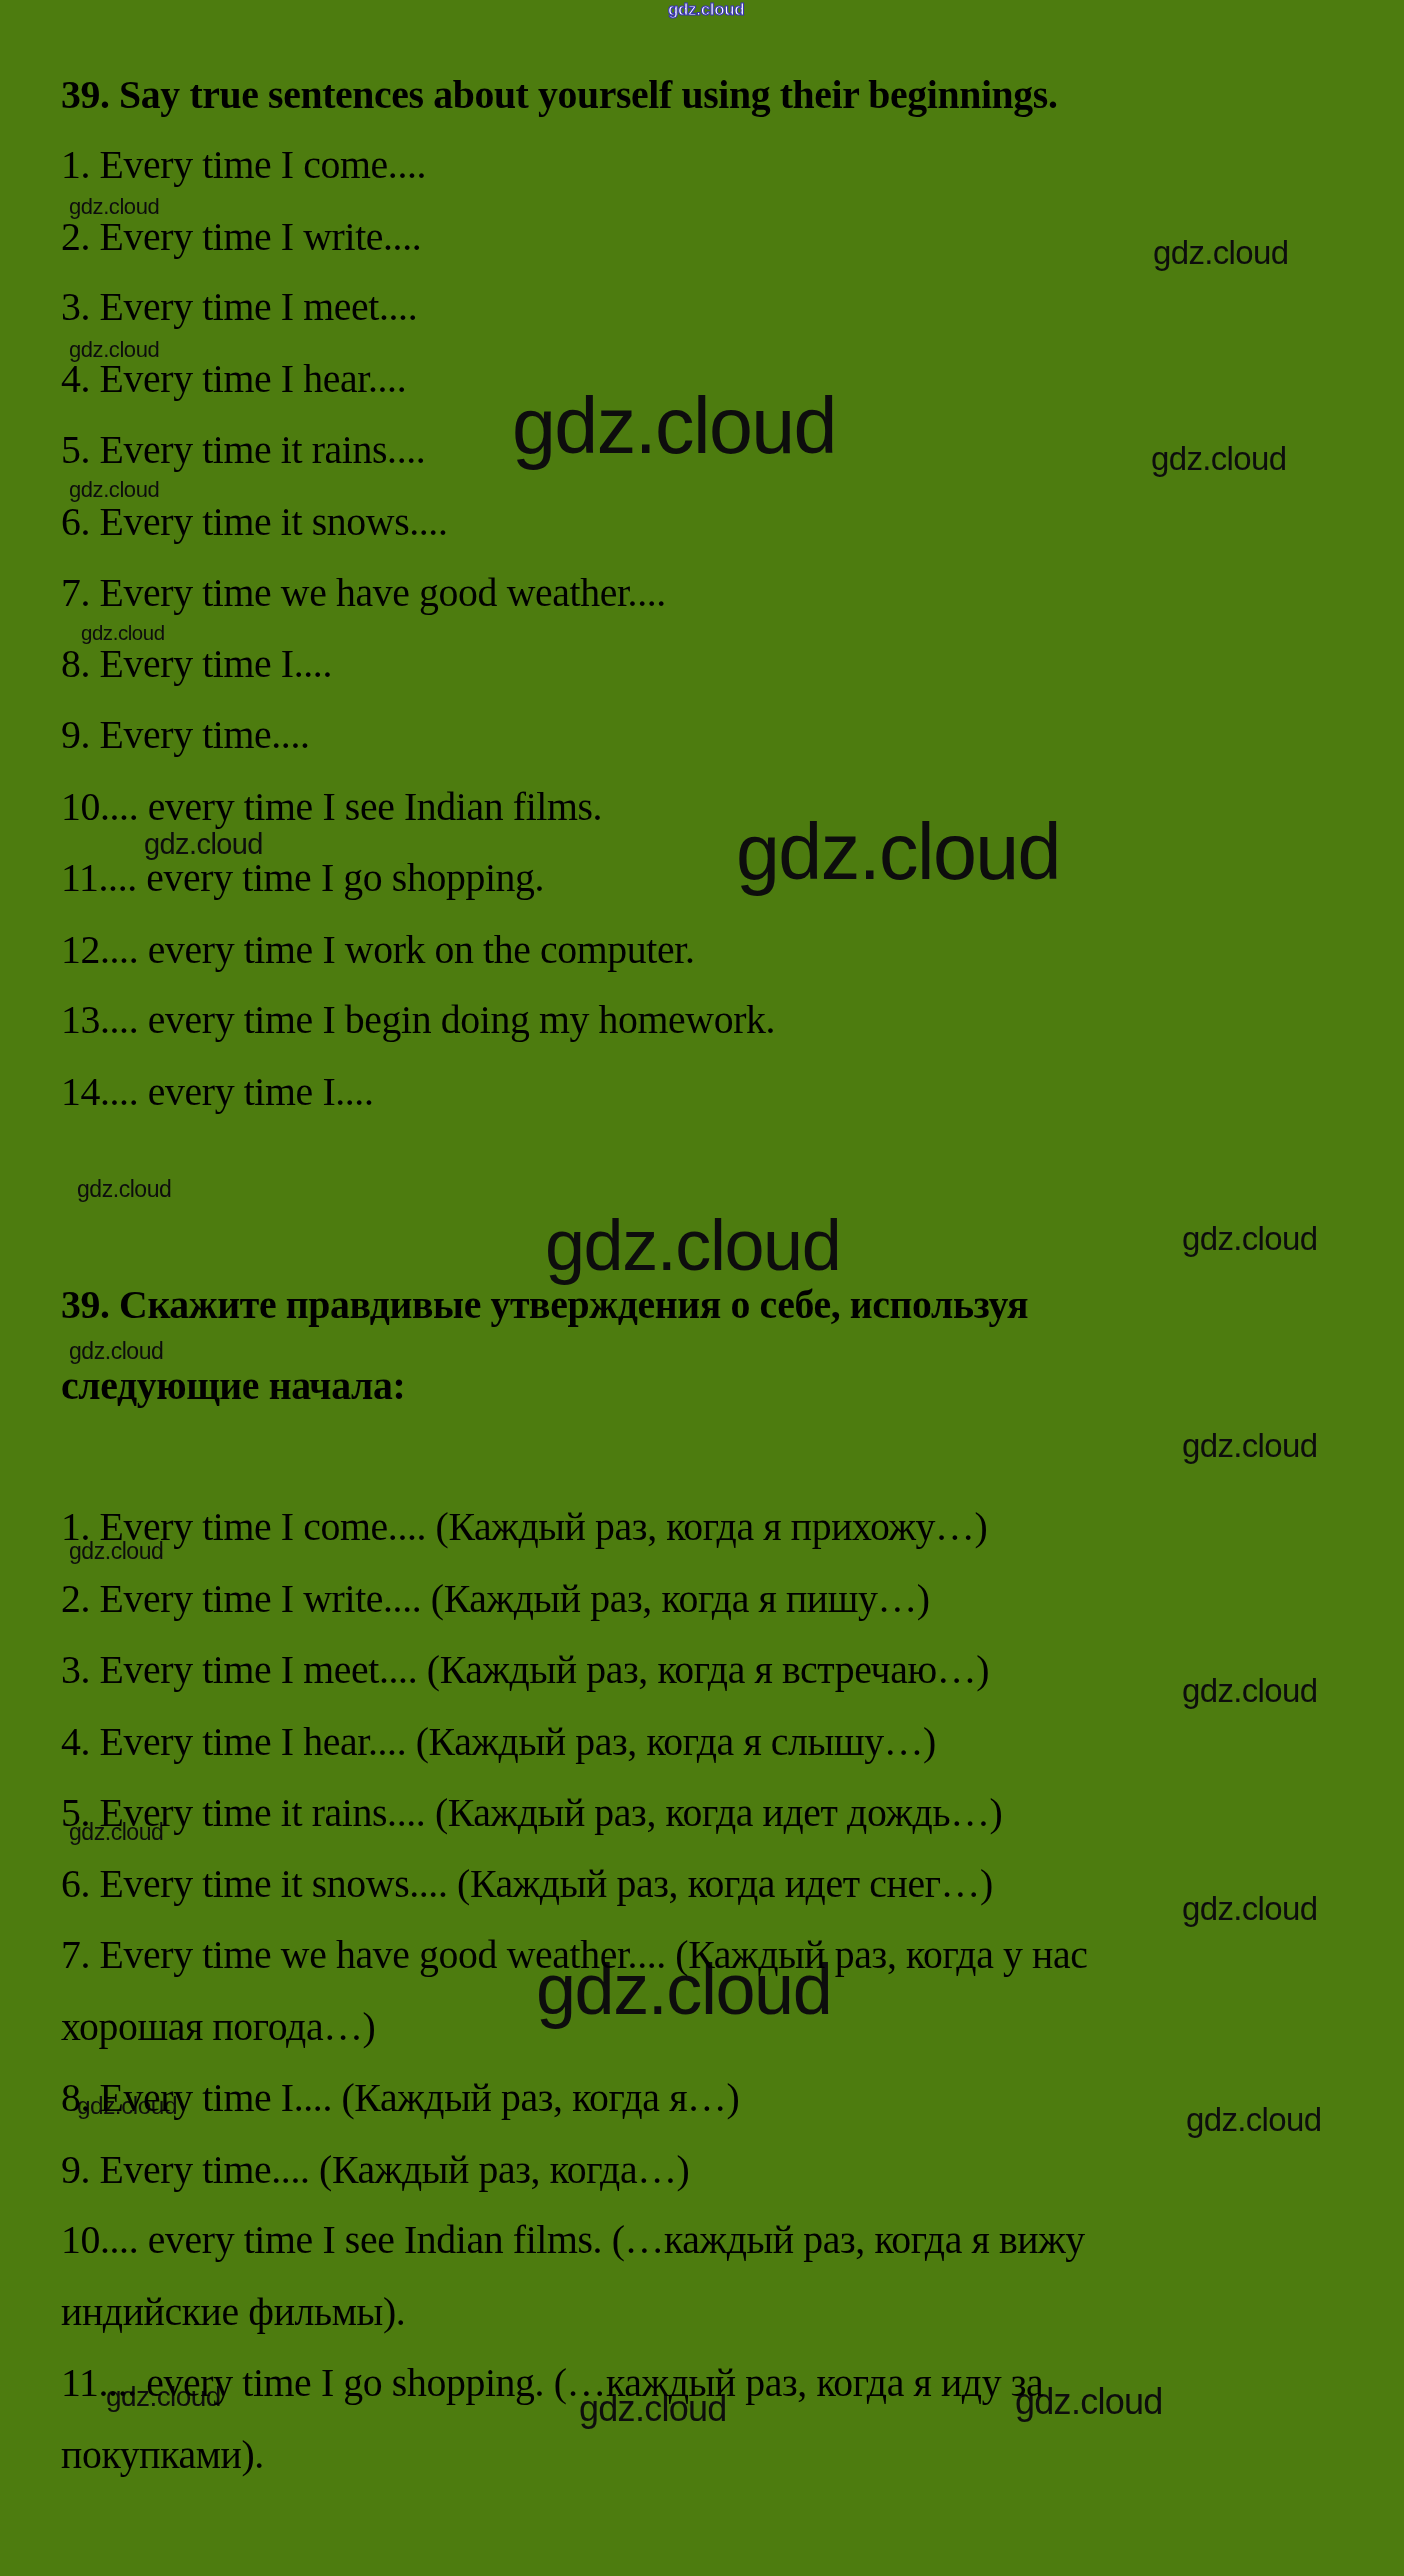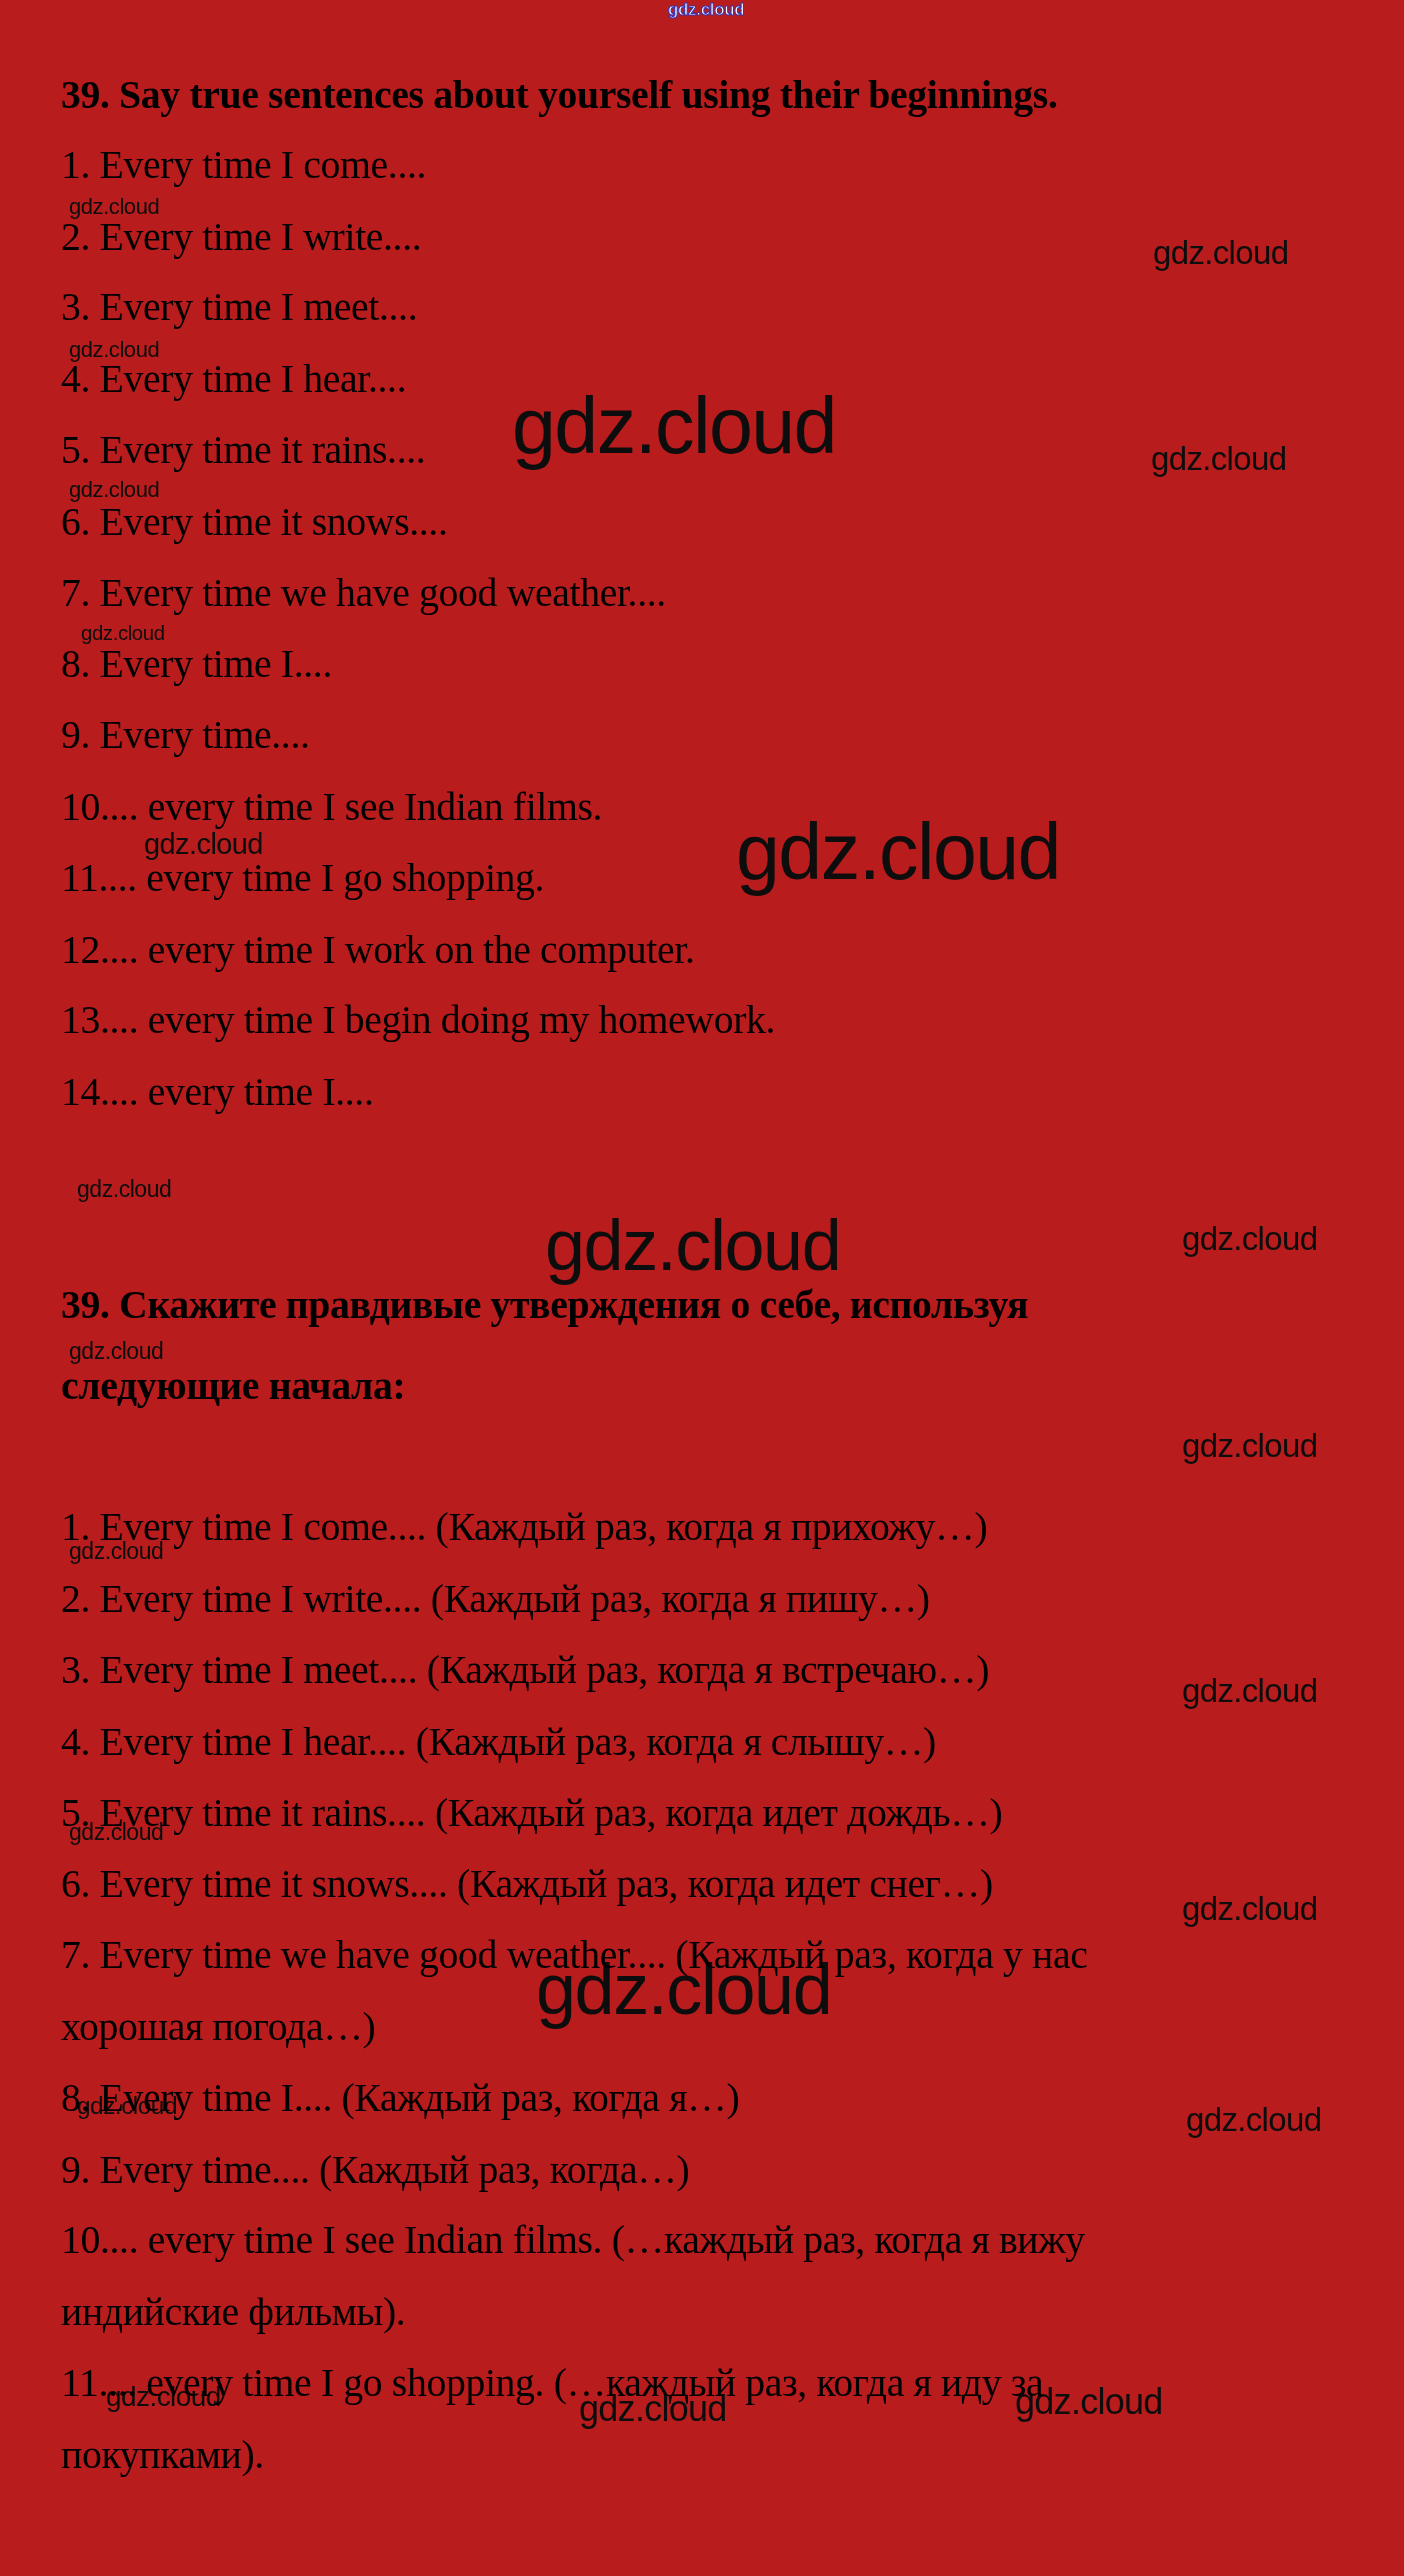--- a/index.html
+++ b/index.html
@@ -1,20 +1,20 @@
 <!DOCTYPE html>
 <html style="font-size:13px"><head>
 <meta charset="utf-8">
 <style>
   html, body { margin: 0; padding: 0; background: #888; }
   .page {
     position: relative;
     width: 1404px;
     height: 2576px;
-    background: #b91c1c;
+    background: #4d7c0f;
     overflow: hidden;
     font-family: "Liberation Serif", serif;
     color: #000;
   }
   .ln {
     position: absolute;
     left: 61px;
     font-size: 41px;
     line-height: 1.1;
     letter-spacing: -0.4px;

